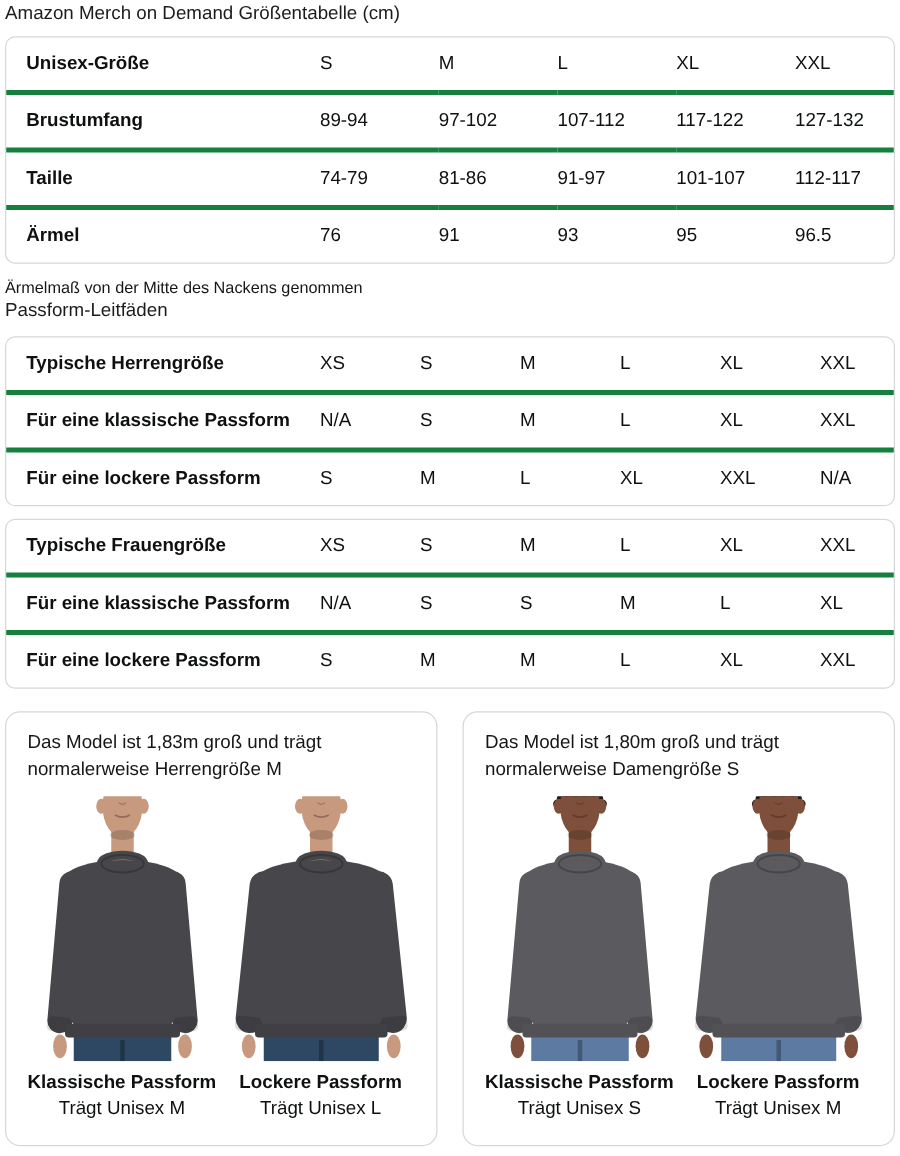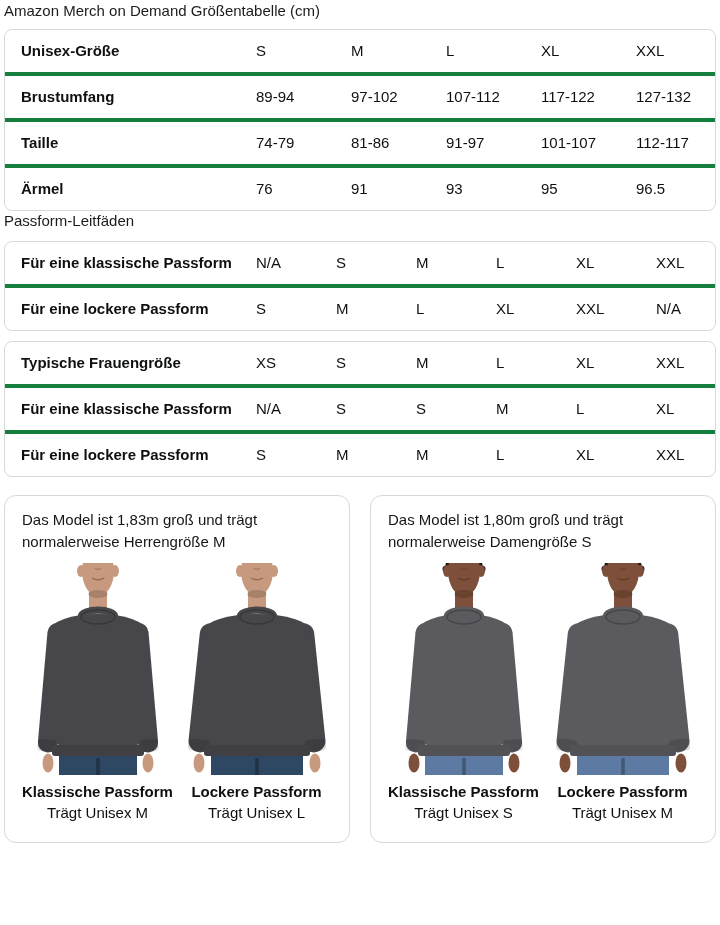--- a/index.html
+++ b/index.html
@@ -99,34 +99,44 @@
           <td class="row-label">Ärmel</td>
           <td>76</td>
           <td>91</td>
           <td>93</td>
           <td>95</td>
           <td>96.5</td>
         </tr>
       </tbody>
     </table>
 
+  <div class="note">Ärmelmaß von der Mitte des Nackens genommen</div>
 
   <div class="subheading">Passform-Leitfäden</div>
 
   <table class="tbl fit-first">
       <colgroup>
         <col style="width: 251px;">
         <col style="width: 80px;">
         <col style="width: 80px;">
         <col style="width: 80px;">
         <col style="width: 80px;">
         <col style="width: 80px;">
         <col>
       </colgroup>
       <tbody>
+        <tr>
+          <td class="row-label">Typische Herrengröße</td>
+          <td>XS</td>
+          <td>S</td>
+          <td>M</td>
+          <td>L</td>
+          <td>XL</td>
+          <td>XXL</td>
+        </tr>
         <tr>
           <td class="row-label">Für eine klassische Passform</td>
           <td>N/A</td>
           <td>S</td>
           <td>M</td>
           <td>L</td>
           <td>XL</td>
           <td>XXL</td>
         </tr>
         <tr>

